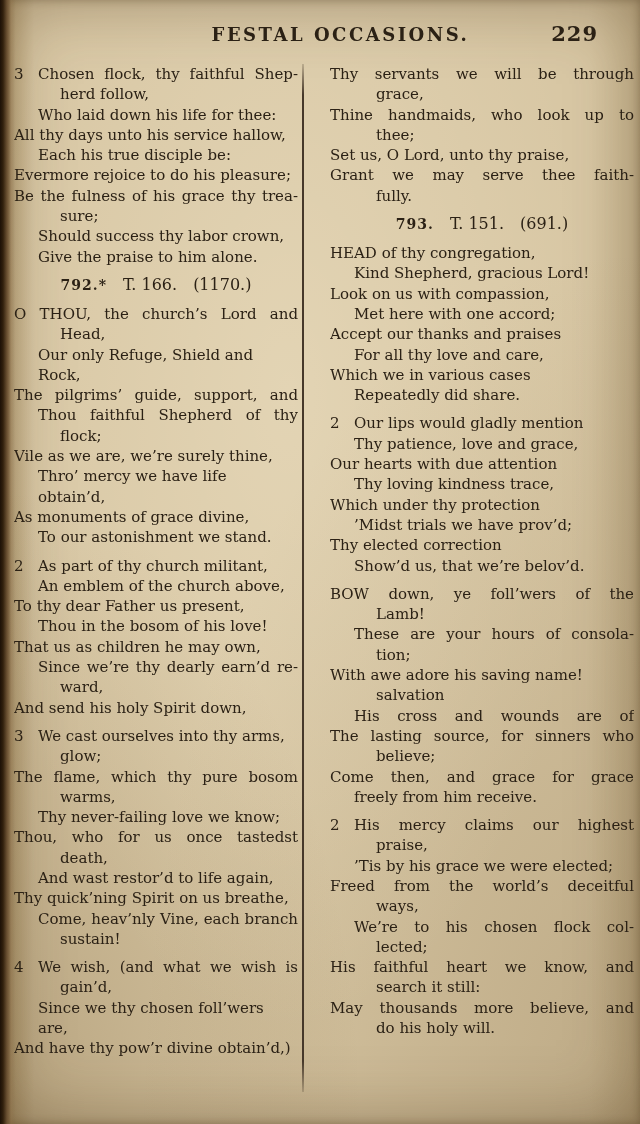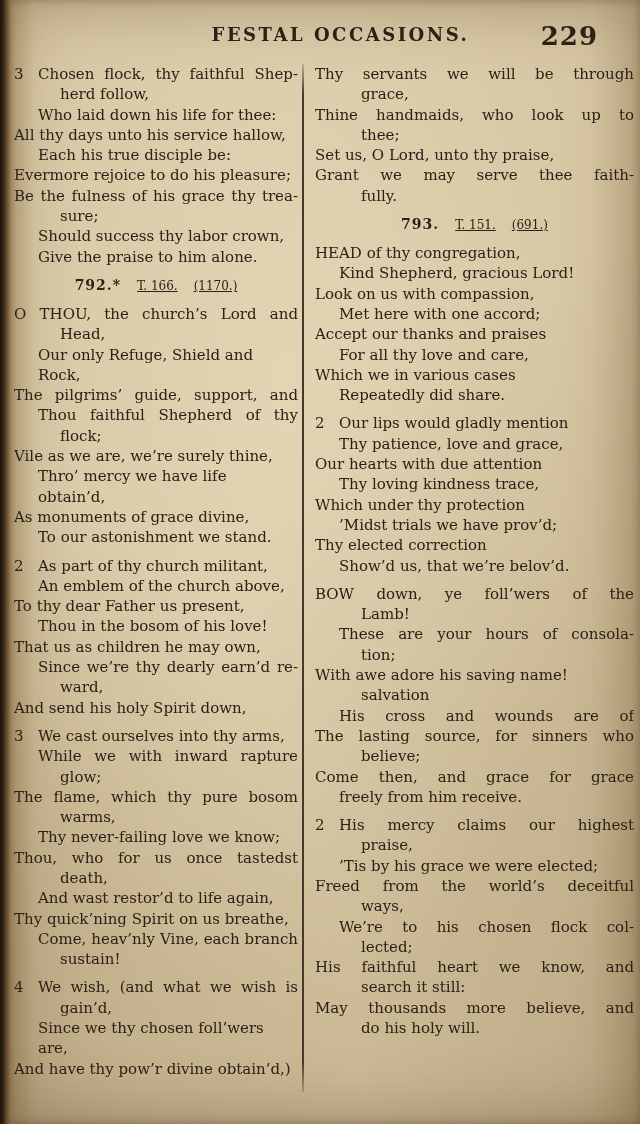--- a/index.html
+++ b/index.html
@@ -26,45 +26,45 @@
     position:absolute;left:0;top:0;bottom:0;width:15px;z-index:3;
     background:linear-gradient(90deg,#1c1006 0,#31200d 3px,#6b5132 7px,rgba(150,120,80,.35) 11px,rgba(0,0,0,0) 15px);
   }
   .page-header{position:relative;height:62px;z-index:2;}
   .running-title{
     position:absolute;left:5px;right:0;top:24px;text-align:center;
     font-size:18px;font-weight:bold;letter-spacing:2.5px;padding-left:36px;
   }
   .page-number{
     position:absolute;right:42px;top:21px;
-    font-size:26px;font-weight:bold;letter-spacing:1px;
+    font-size:21px;font-weight:bold;letter-spacing:1px;
   }
   .column-rule{
     position:absolute;left:302px;top:64px;height:1028px;width:2px;z-index:2;
     background:linear-gradient(180deg,rgba(63,50,35,.2),var(--rule,#46382a) 3%,var(--rule,#46382a) 97%,rgba(63,50,35,.2));
   }
   .columns{
     position:absolute;left:14px;right:6px;top:64px;bottom:2px;z-index:2;
-    display:flex;gap:17px;overflow:hidden;
+    display:flex;gap:32px;overflow:hidden;
   }
   .column{overflow:hidden;}
   .col-left{flex:0 0 284px;}
   .col-right{flex:1;}
   .verse{margin-bottom:8px;}
   .line{
     font-size:15px;line-height:20.3px;min-height:20.3px;
     white-space:normal;
   }
   .ind1{padding-left:24px;}
   .ind2{padding-left:46px;}
   .fill{text-align:justify;text-align-last:justify;}
   .verse-num{display:inline-block;width:24px;}
   .hymn-heading{text-align:center;margin:7px 0 10px;}
   .hymn-number{font-weight:bold;font-size:14px;letter-spacing:1px;}
-  .tune-label,.hymn-ref{font-size:12px;margin-left:16px;text-decoration:underline;}
+  .tune-label,.hymn-ref{font-size:16px;margin-left:16px;}
 </style>
 </head>
 <body>
 
 <div class="photo">
   <div class="paper">
     <div class="binding-edge"></div>
     <header class="page-header">
       <div class="running-title">FESTAL OCCASIONS.</div>
       <div class="page-number">229</div>
@@ -102,21 +102,20 @@
             <div class="line ind1">An emblem of the church above,</div>
             <div class="line ind0">To thy dear Father us present,</div>
             <div class="line ind1">Thou in the bosom of his love!</div>
             <div class="line ind0">That us as children he may own,</div>
             <div class="line ind1 fill">Since we’re thy dearly earn’d re-</div>
             <div class="line ind2">ward,</div>
             <div class="line ind0">And send his holy Spirit down,</div>
           </div>
           <div class="verse">
             <div class="line ind0"><span class="verse-num">3</span>We cast ourselves into thy arms,</div>
-            <div class="line ind1 fill">While we with inward rapture</div>
             <div class="line ind2">glow;</div>
             <div class="line ind0 fill">The flame, which thy pure bosom</div>
             <div class="line ind2">warms,</div>
             <div class="line ind1">Thy never-failing love we know;</div>
             <div class="line ind0 fill">Thou, who for us once tastedst</div>
             <div class="line ind2">death,</div>
             <div class="line ind1">And wast restor’d to life again,</div>
             <div class="line ind0">Thy quick’ning Spirit on us breathe,</div>
             <div class="line ind1 fill">Come, heav’nly Vine, each branch</div>
             <div class="line ind2">sustain!</div>

